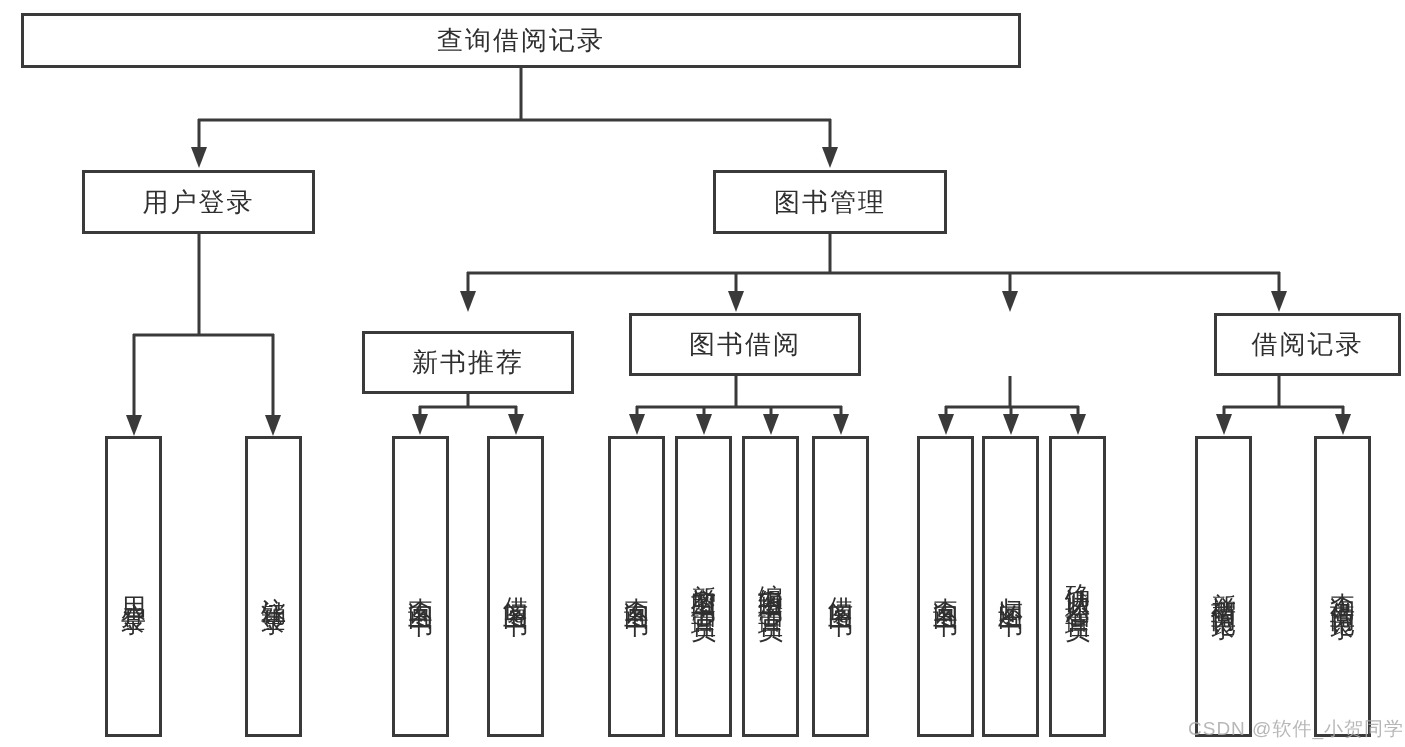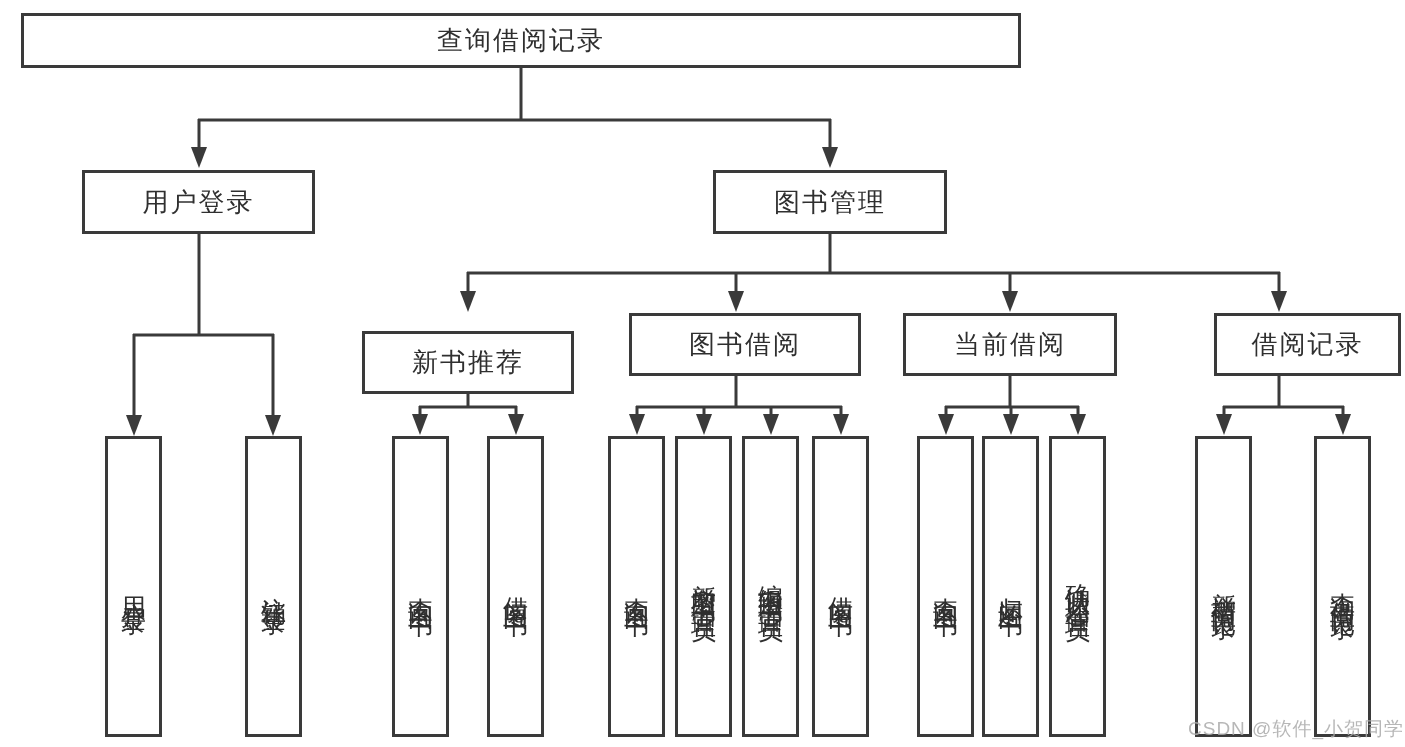--- a/index.html
+++ b/index.html
@@ -93,23 +93,20 @@
   <div class="node n-mgmt">
     <span class="lbl">图书管理</span>
   </div>
 
   <div class="node n-rec">
     <span class="lbl">新书推荐</span>
   </div>
   <div class="node n-borrow">
     <span class="lbl">图书借阅</span>
   </div>
-  <div class="node n-cur">
-    <span class="lbl">当前借阅</span>
-  </div>
   <div class="node n-hist">
     <span class="lbl">借阅记录</span>
   </div>
 
   <div class="leaf l1">
     <span class="vlbl">用户登录</span>
   </div>
   <div class="leaf l2">
     <span class="vlbl">注销登录</span>
   </div>

